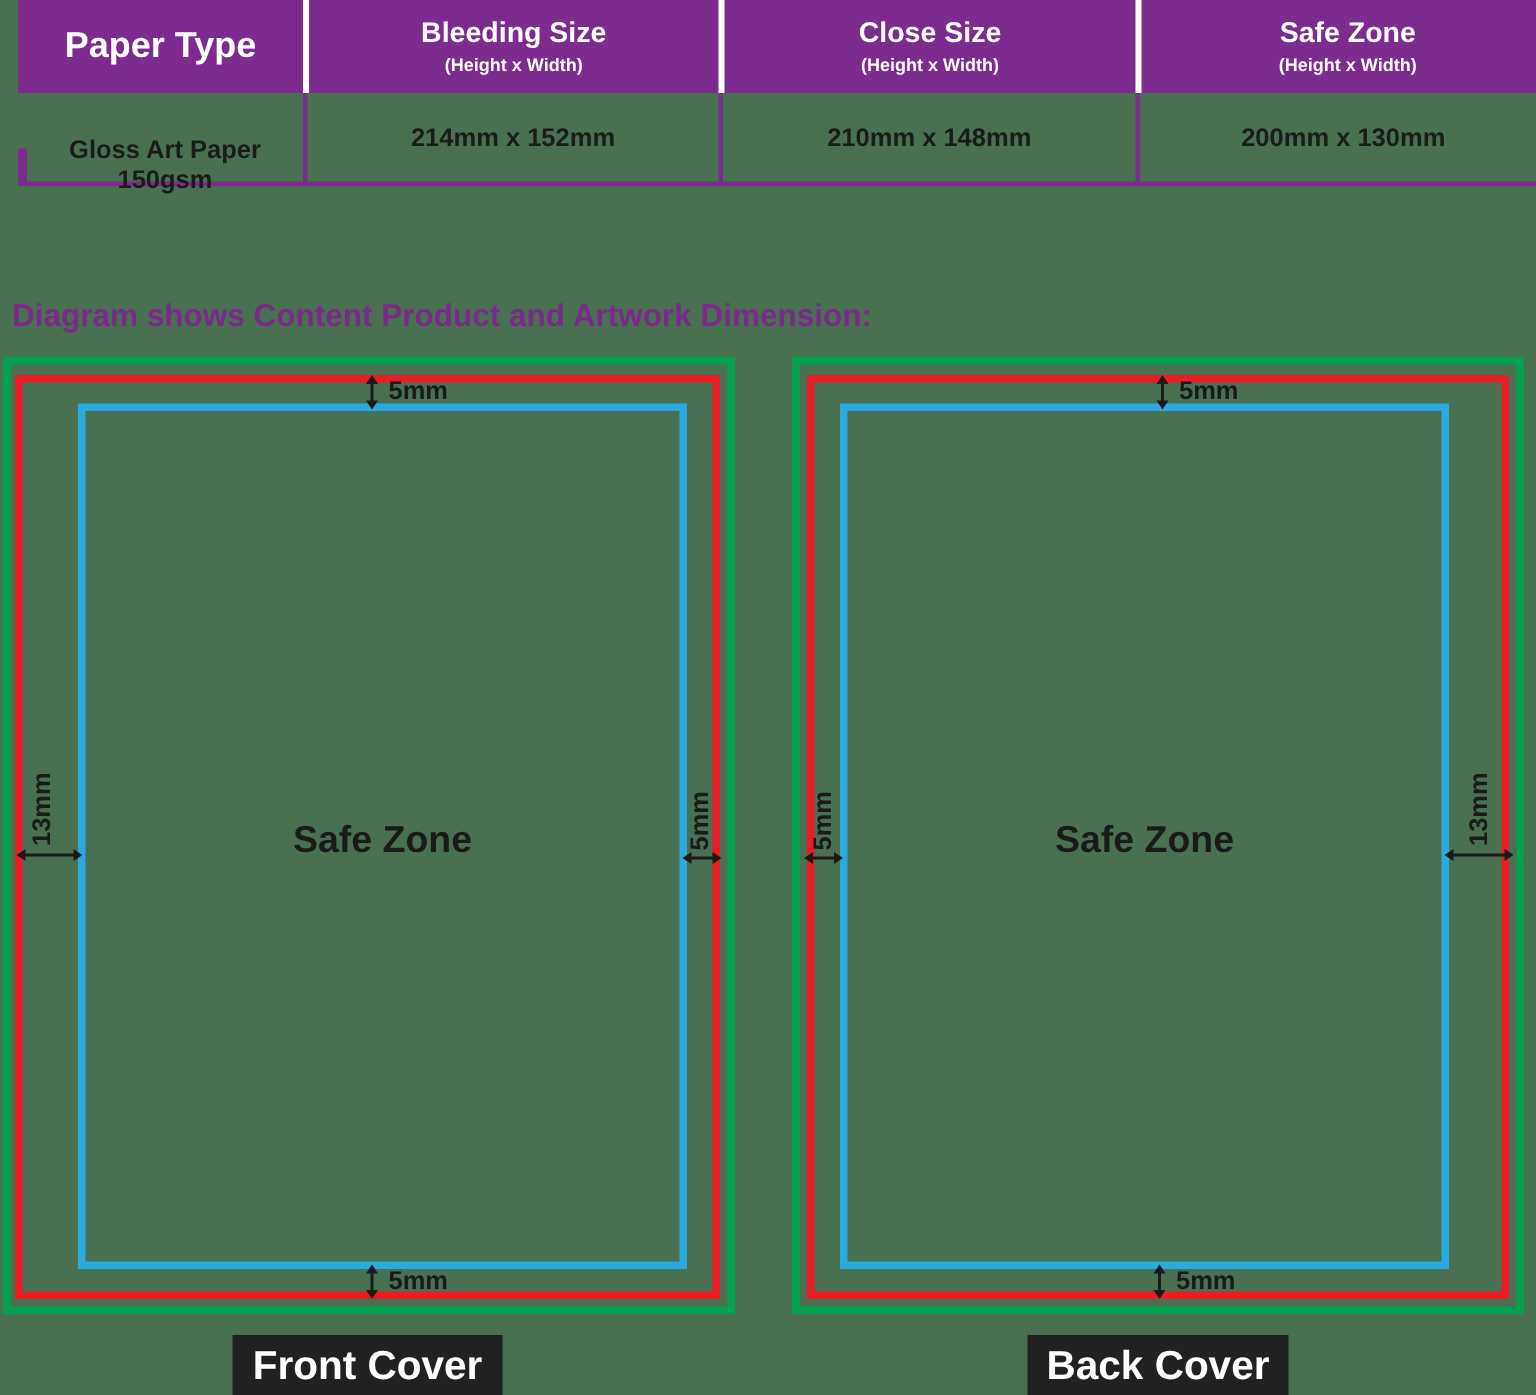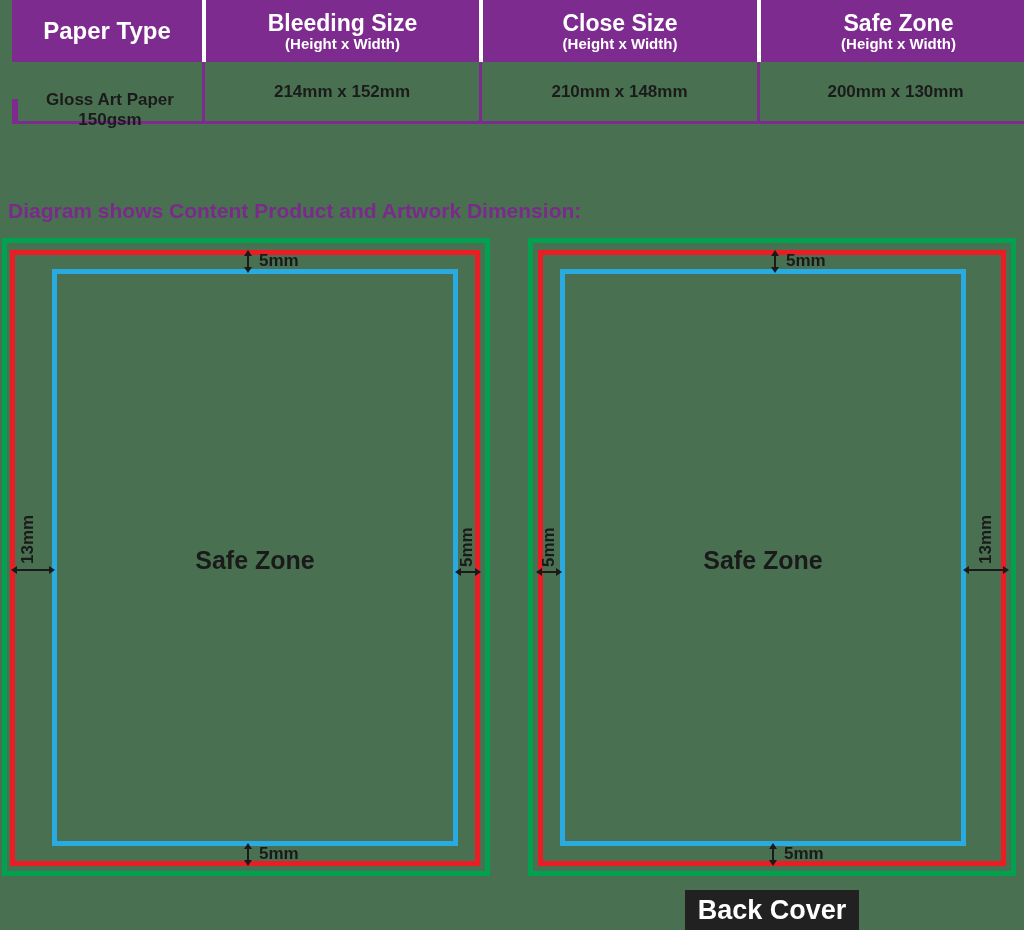--- a/index.html
+++ b/index.html
@@ -19,23 +19,23 @@
     box-sizing:border-box;
     background:#7D2B8E;
     color:#ffffff;
     display:flex;flex-direction:column;justify-content:center;align-items:center;
     text-align:center;font-weight:bold;
   }
   .thead .cell.c1{width:190px;}
   .thead .cell.c2{width:277px;border-left:4px solid #ffffff;}
   .thead .cell.c3{width:278px;border-left:4px solid #ffffff;}
   .thead .cell.c4{width:279px;border-left:4px solid #ffffff;}
-  .thead .title{font-size:23px;line-height:24px;}
+  .thead .title{font-size:19px;line-height:24px;}
   .thead .c1 .title{font-size:24px;}
-  .thead .subtitle{font-size:15px;line-height:17px;font-weight:bold;}
+  .thead .subtitle{font-size:12px;line-height:17px;font-weight:bold;}
 
   .trow{display:flex;width:1024px;height:62px;}
   .trow .cell{
     box-sizing:border-box;
     display:flex;flex-direction:column;justify-content:center;align-items:center;
     text-align:center;
     color:#1b1b1b;font-weight:bold;font-size:17px;line-height:20px;
     border-bottom:3px solid #7D2B8E;
   }
   .trow .cell.c1{width:190px;border-left:6px solid #7D2B8E;margin-top:37px;}
@@ -166,20 +166,21 @@
   <div class="v-arrow fba"></div>
   <div class="dim fbl">5mm</div>
 
   <div class="h-arrow fla"></div>
   <div class="dim vert fll">13mm</div>
 
   <div class="h-arrow fra"></div>
   <div class="dim vert frl">5mm</div>
 
   <div class="safezone fsz">Safe Zone</div>
+  <div class="caption fcap">Front Cover</div>
 
   <div class="rect green bg-rect"></div>
   <div class="rect red br"></div>
   <div class="rect blue bb"></div>
 
   <div class="v-arrow bta"></div>
   <div class="dim btl">5mm</div>
 
   <div class="v-arrow bba"></div>
   <div class="dim bbl">5mm</div>

